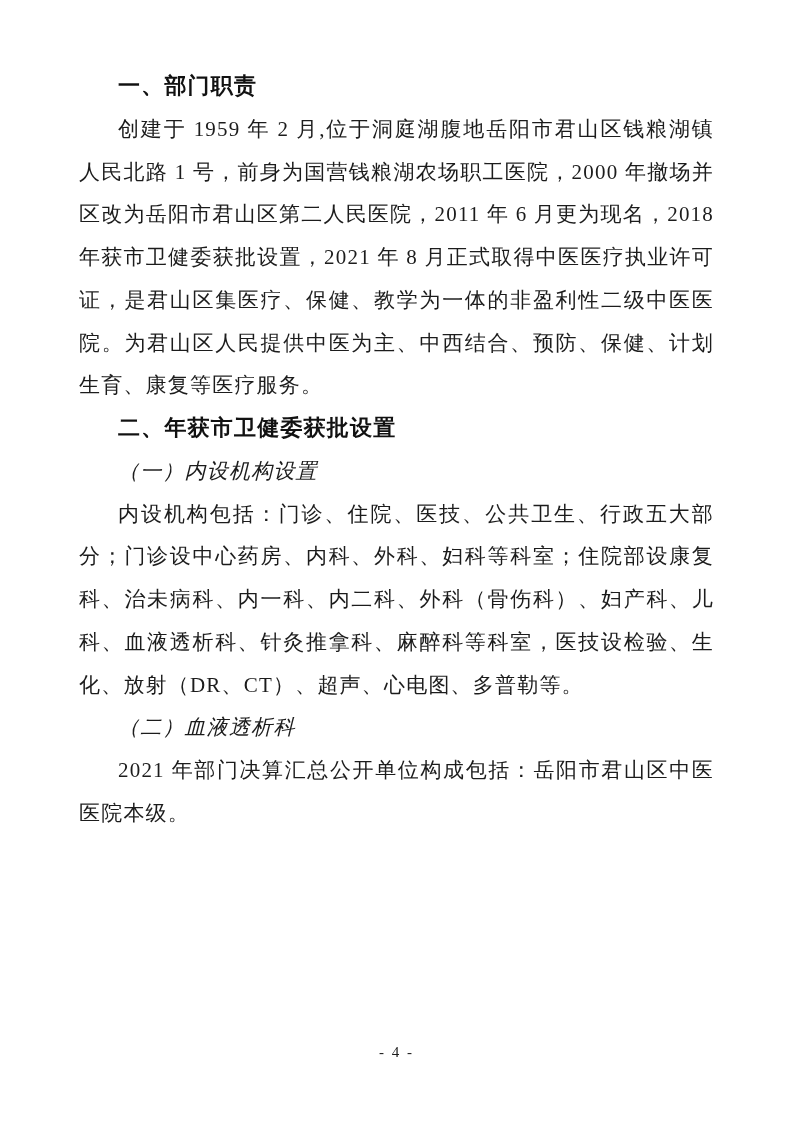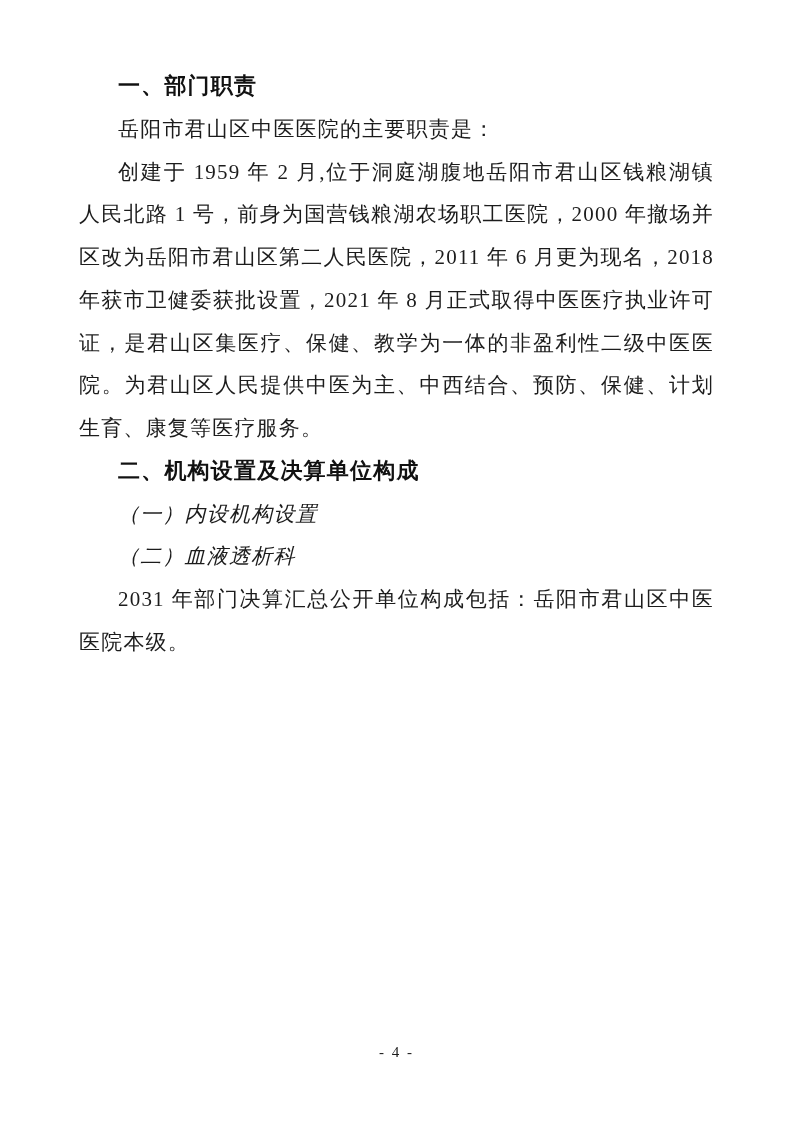--- a/index.html
+++ b/index.html
@@ -53,28 +53,28 @@
     font-family: "Liberation Serif", serif;
   }
 </style>
 </head>
 <body>
 
 <main class="page">
 
   <h2 class="block heading">一、部门职责</h2>
 
-  <p class="block para">岳阳市君山区中医医院的主要职责是：</p>
 
   <p class="block para">创建于 1959 年 2 月,位于洞庭湖腹地岳阳市君山区钱粮湖镇人民北路 1 号，前身为国营钱粮湖农场职工医院，2000 年撤场并区改为岳阳市君山区第二人民医院，2011 年 6 月更为现名，2018 年获市卫健委获批设置，2021 年 8 月正式取得中医医疗执业许可证，是君山区集医疗、保健、教学为一体的非盈利性二级中医医院。为君山区人民提供中医为主、中西结合、预防、保健、计划生育、康复等医疗服务。</p>
 
-  <h2 class="block heading">二、机构设置及决算单位构成</h2>
+  <h2 class="block heading">二、年获市卫健委获批设置</h2>
 
   <p class="block subheading">（一）内设机构设置</p>
 
+  <p class="block para">内设机构包括：门诊、住院、医技、公共卫生、行政五大部分；门诊设中心药房、内科、外科、妇科等科室；住院部设康复科、治未病科、内一科、内二科、外科（骨伤科）、妇产科、儿科、血液透析科、针灸推拿科、麻醉科等科室，医技设检验、生化、放射（DR、CT）、超声、心电图、多普勒等。</p>
 
   <p class="block subheading">（二）血液透析科</p>
 
-  <p class="block para">2031 年部门决算汇总公开单位构成包括：岳阳市君山区中医医院本级。</p>
+  <p class="block para">2021 年部门决算汇总公开单位构成包括：岳阳市君山区中医医院本级。</p>
 
   <div class="footer">- 4 -</div>
 
 </main>
 
 </body></html>

